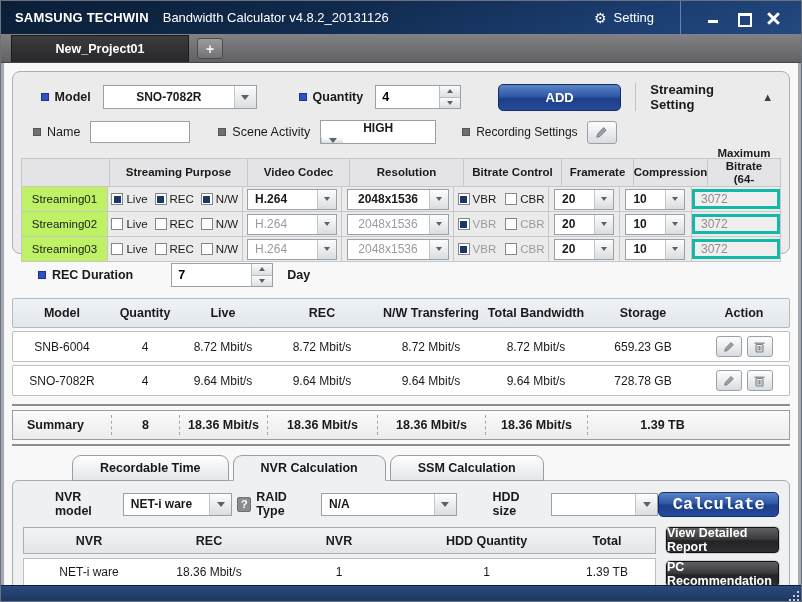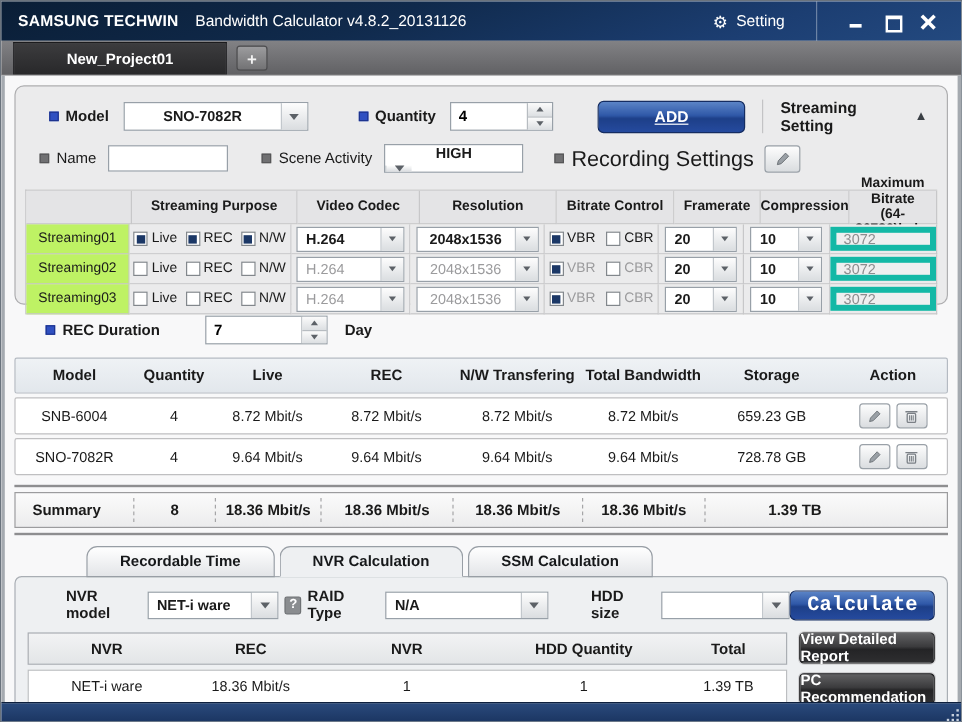--- a/index.html
+++ b/index.html
@@ -76,21 +76,21 @@
   .c5 { width:98px; } .c6 { width:72px; } .c7 { width:74px; } .c8 { flex:1; }
   .maxhdr { font-size:9.5px; }
 
   .cbp { display:flex; align-items:center; gap:3px; font-size:11.5px; }
   .cb { width:12px; height:12px; border:1px solid #82878c; background:#fff; display:inline-flex; align-items:center; justify-content:center; }
   .cb::after { content:""; width:7px; height:7px; background:transparent; }
   .cb.on::after { background:#1b3766; }
   .srow.dim .dimv { color:#9b9b9d !important; font-weight:normal !important; }
 
   .dd.small { height:21px; } .dd.small .arr { width:19px; }
-  .bitrate-box { width:88px; height:20px; background:#efeff0; border:5px solid #14b8a6; color:#8d8d8f; font-size:12px; display:flex; align-items:center; padding:0 6px; }
+  .bitrate-box { width:88px; height:20px; background:#efeff0; border:3px solid #14b8a6; color:#8d8d8f; font-size:12px; display:flex; align-items:center; padding:0 6px; }
 
   
   .recdur { display:flex; align-items:center; height:42px; padding-left:28px; }
 
   
   .res { margin:2px 2px 0 2px; }
   .res-hdr { display:flex; align-items:center; height:30px; background:linear-gradient(#eff2f5,#e2e7ec); border:1px solid #b4bac2; border-radius:2px; font-weight:bold; font-size:12.5px; }
   .res-row { display:flex; align-items:center; height:31px; background:#fff; border:1px solid #bfbfc1; border-radius:2px; margin-top:3px; font-size:12px; }
   .rc { text-align:center; }
   .rc1 { width:98px; } .rc2 { width:68px; } .rc3 { width:88px; } .rc4 { width:110px; }
@@ -179,21 +179,21 @@
           <input value="4" style="">
           <span class="btns">
             <span class="sb">
                 <i class="tri-up-s"></i>
               </span>
             <span class="sb">
                 <i class="tri-dn-s"></i>
               </span>
           </span>
         </div>
-        <div class="btn-blue" style="width:133px; height:27px; margin-left:37px;text-decoration:underline;">ADD</div>
+        <div class="btn-blue" style="width:133px; height:27px; margin-left:37px;">ADD</div>
         <div style="flex:1"></div>
         <div class="v-div"></div>
         <div class="stream-setting">
           <span>Streaming Setting</span>
           <span class="collapse-tri">▲</span>
         </div>
       </div>
 
       <div class="sp-row" style="height:34px; padding-left:14px;">
         <span class="bullet gray"></span>
@@ -201,21 +201,21 @@
         <input style="width: 100px; height: 22px; border: 1px solid rgb(152, 160, 168); margin-left: 10px; padding: 0px 5px; font-family: inherit; font-size: 12px;" value="">
         <span class="bullet gray" style="margin-left:28px;"></span>
         <span class="lbl" style="font-weight:normal; font-size:12.5px;">Scene Activity</span>
         <div class="dd" style="width:116px; margin-left:10px;flex-direction:column;">
           <span class="val bold">HIGH</span>
           <span class="arr">
               <i class="tri-dn"></i>
             </span>
         </div>
         <span class="bullet gray" style="margin-left:26px;"></span>
-        <span class="lbl" style="font-weight:normal; font-size:18px;">Recording Settings</span>
+        <span class="lbl" style="font-weight:normal; font-size:12px;">Recording Settings</span>
         <div class="mini-btn" style="margin-left:9px;">
           <svg width="13" height="13" viewBox="0 0 13 13">
             <path d="M8.6 1.6 L11.2 4.2 L5 10.4 L1.8 11.2 L2.6 8 Z" fill="#9aa0a6" stroke="#6b7075" stroke-width="0.8"></path>
           </svg>
         </div>
       </div>
 
       <div class="sg">
         <div class="sg-row hdr">
           <div class="sg-cell c1"></div>

